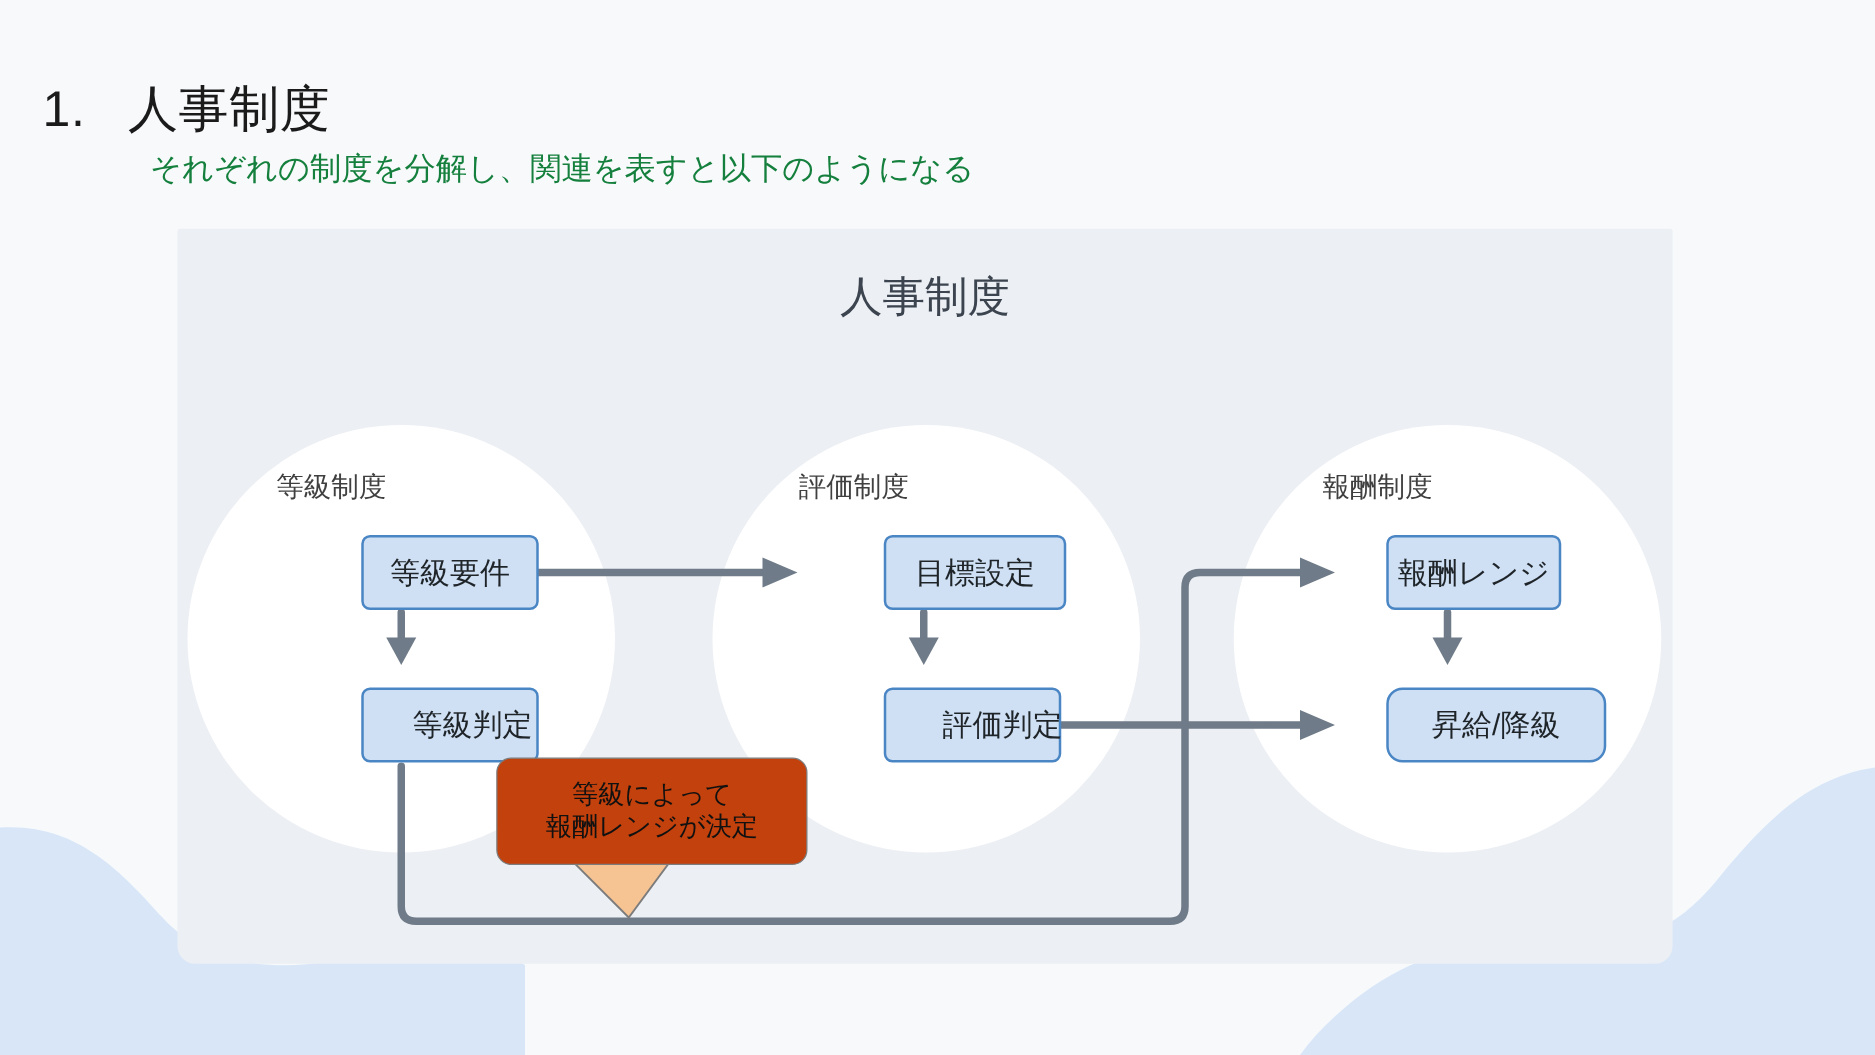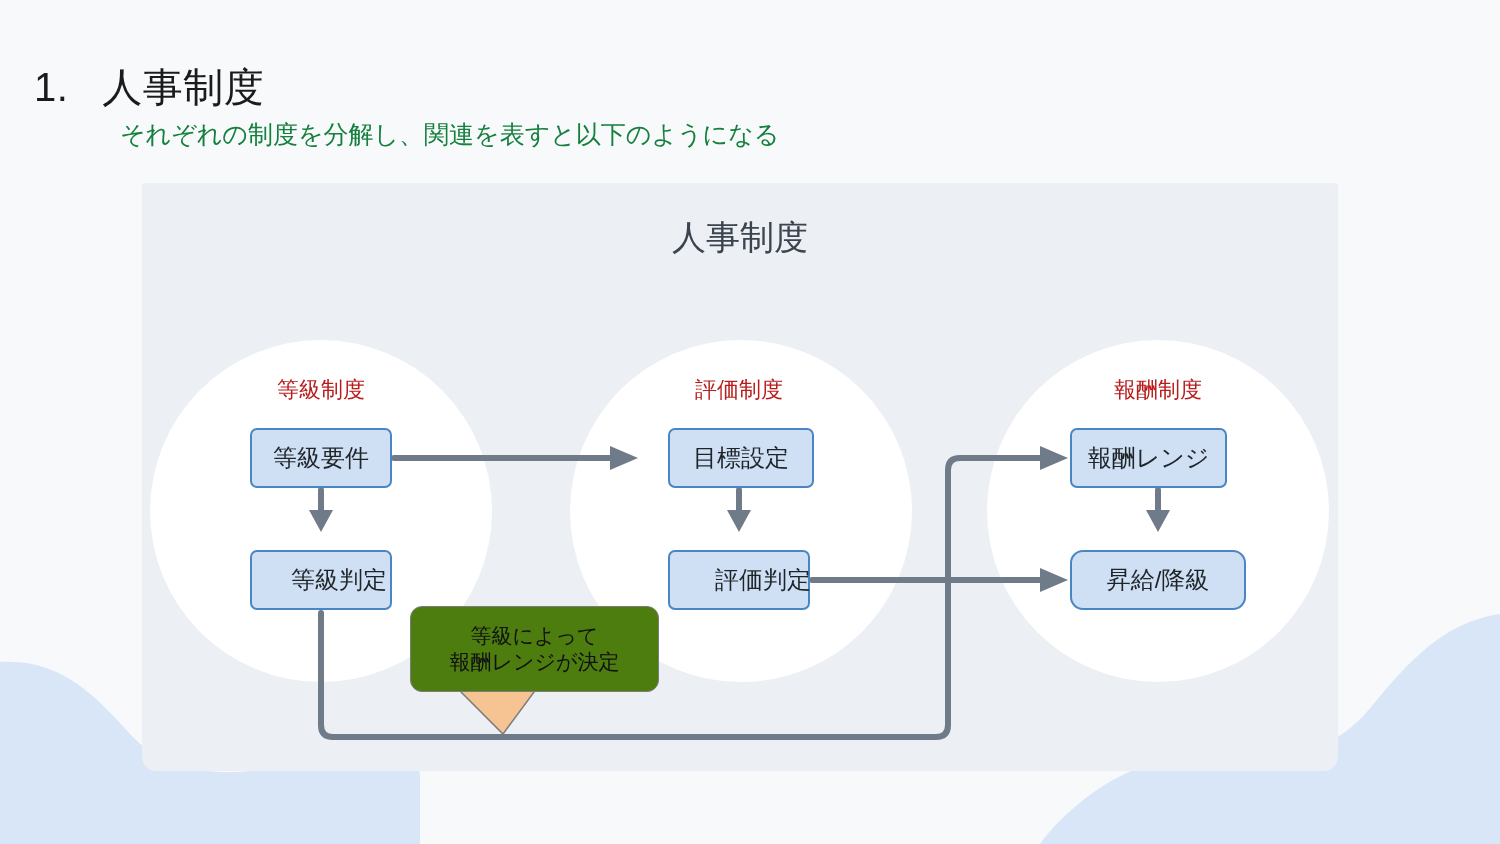--- a/index.html
+++ b/index.html
@@ -36,34 +36,34 @@
   }
   #diagram-title{
     position:absolute;left:0;right:0;top:32px;text-align:center;
     font-size:34px;color:#3c4450;
   }
 
   .group-circle{
     position:absolute;border-radius:50%;background:#ffffff;
   }
   .group-label{
-    position:absolute;text-align:center;font-size:22px;color:#b91c1c;
+    position:absolute;font-size:22px;color:#404040;
     white-space:nowrap;
   }
 
   .node-box{
     position:absolute;box-sizing:border-box;
     background:#cfe0f4;border:2px solid #4a85c4;border-radius:7px;
     display:flex;align-items:center;justify-content:center;
-    font-size:24px;color:#1f2429;white-space:nowrap;
+    font-size:24px;color:#1f2429;white-space:nowrap;margin-left:39px;
   }
 
   #callout{
-    position:absolute;left:410px;top:606px;width:247px;height:84px;
-    background:#4d7c0f;border:1px solid #7c7c7c;border-radius:12px;
+    position:absolute;left:397px;top:606px;width:247px;height:84px;
+    background:#c2410c;border:1px solid #7c7c7c;border-radius:12px;
     display:flex;flex-direction:column;align-items:center;justify-content:center;
     font-size:21px;color:#111;line-height:1.25;z-index:6;
   }
   #callout-tail{
     position:absolute;left:455px;top:688px;width:84px;height:48px;z-index:5;
   }
 
   #connectors{position:absolute;left:0;top:0;width:1196px;height:588px;}
   .conn{fill:none;stroke:#6f7b88;stroke-width:6;stroke-linecap:round;stroke-linejoin:round;}
   .arrowhead{fill:#6f7b88;}
@@ -128,21 +128,21 @@
 
     <div class="group-label" style="left:79px;top:192px;width:200px;">等級制度</div>
     <div class="node-box" style="left:108px;top:245px;width:142px;height:60px;">等級要件</div>
     <div class="node-box" style="left:108px;top:367px;width:142px;height:60px;padding-left:36px;">等級判定</div>
 
     <div class="group-label" style="left:497px;top:192px;width:200px;">評価制度</div>
     <div class="node-box" style="left:526px;top:245px;width:146px;height:60px;">目標設定</div>
     <div class="node-box" style="left:526px;top:367px;width:142px;height:60px;padding-left:48px;">評価判定</div>
 
     <div class="group-label" style="left:916px;top:192px;width:200px;">報酬制度</div>
-    <div class="node-box" style="left:928px;top:245px;width:157px;height:60px;">報酬レンジ</div>
+    <div class="node-box" style="left:928px;top:245px;width:140px;height:60px;">報酬レンジ</div>
     <div class="node-box" style="left:928px;top:367px;width:176px;height:60px;border-radius:13px;">昇給/降級</div>
 
   </div>
 
   <svg id="callout-tail" viewBox="0 0 84 48">
     <path d="M2,0 L82,0 L48,46 Z" fill="#f6c393" stroke="#7c7c7c" stroke-width="1.5"></path>
     <path d="M2,0 L82,0" stroke="#f6c393" stroke-width="4"></path>
   </svg>
   <div id="callout">
     <span>等級によって</span>

